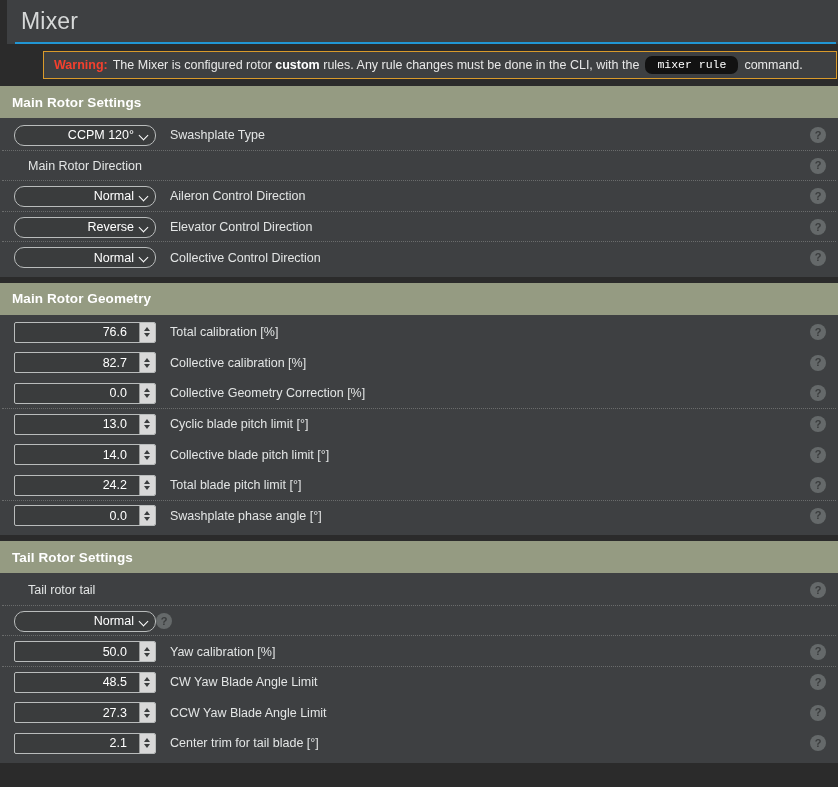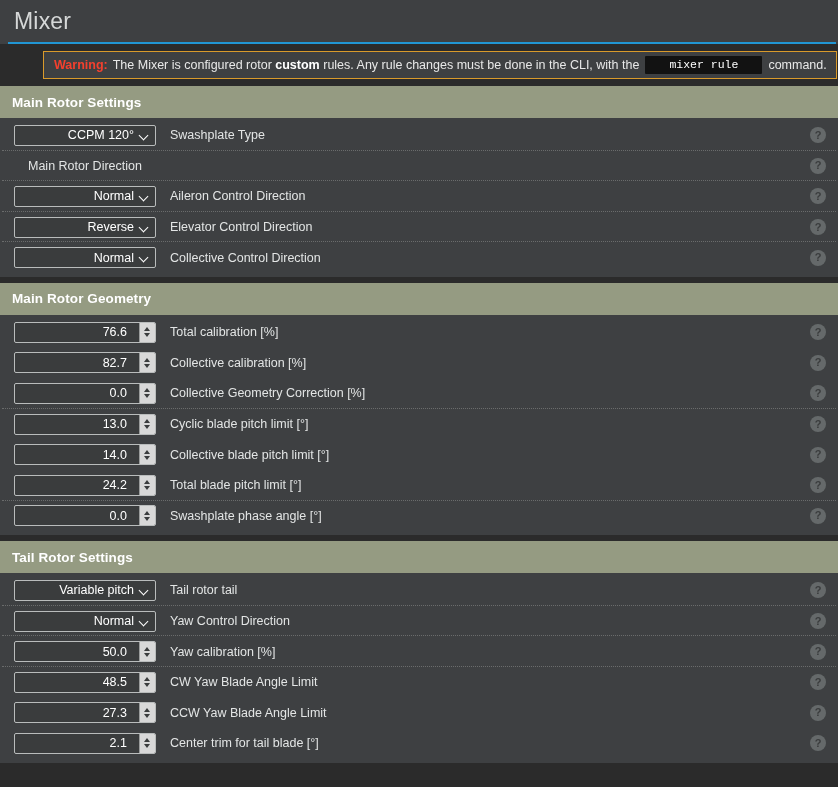--- a/index.html
+++ b/index.html
@@ -11,20 +11,21 @@
     font-family: "Liberation Sans", sans-serif;
     overflow: hidden;
   }
 
   
   .page-head {
     height: 44px;
     background: #3e4042;
     padding: 6px 0 0 14px;
     position: relative;
+    margin-left: 7px;
   }
   .page-title {
     font-size: 23px;
     font-weight: 400;
     color: #d6d8d8;
     letter-spacing: .2px;
     line-height: 30px;
   }
   .title-rule {
     position: absolute;
@@ -51,22 +52,22 @@
     white-space: nowrap;
   }
   .warn-key { color: #f4402e; font-weight: bold; margin-right: 5px; }
   .warn-strong { font-weight: bold; color: #ffffff; }
   .code-chip {
     display: inline-block;
     background: #121212;
     color: #ffffff;
     font-family: "Liberation Mono", "DejaVu Sans Mono", monospace;
     font-size: 11.5px;
-    border-radius: 1px;
-    padding: 3px 24px;
+    border-radius: 7px;
+    padding: 3px 12px;
     margin: 0 6px;
     line-height: 1;
   }
 
   
   .section { margin-bottom: 6px; }
   .section-head {
     background: #959b82;
     height: 32px;
     display: flex;
@@ -98,21 +99,21 @@
   }
 
   .ctrl { width: 142px; flex: 0 0 142px; }
 
   
   .sel {
     height: 21px;
     width: 142px;
     background: #3a3c3d;
     border: 1px solid #b9bcbc;
-    border-radius: 2px;
+    border-radius: 10px;
     display: flex;
     align-items: center;
     justify-content: flex-end;
     padding: 0 6px 0 4px;
     color: #ffffff;
     font-size: 12.5px;
   }
   .sel .sel-val { white-space: nowrap; }
   .chev {
     margin-left: 6px;
@@ -364,37 +365,30 @@
           </div>
           <div class="row-label">Swashplate phase angle [°]</div>
           <div class="help">?</div>
         </div>
       </div>
     </div>
     <div class="section">
       <div class="section-head">Tail Rotor Settings</div>
       <div class="section-body">
         <div class="row sep">
-          <div class="ctrl">
-            <div class="sel">
-              <span class="sel-val">Variable pitch</span>
-              <span class="chev"></span>
-            </div>
-          </div>
           <div class="row-label">Tail rotor tail</div>
           <div class="help">?</div>
         </div>
         <div class="row sep">
           <div class="ctrl">
             <div class="sel">
               <span class="sel-val">Normal</span>
               <span class="chev"></span>
             </div>
           </div>
-          <div class="row-label">Yaw Control Direction</div>
           <div class="help">?</div>
         </div>
         <div class="row sep">
           <div class="ctrl">
             <div class="num">
               <span class="num-val">50.0</span>
               <span class="spin">
                 <span class="spin-up"></span>
                 <span class="spin-dn"></span>
               </span>

